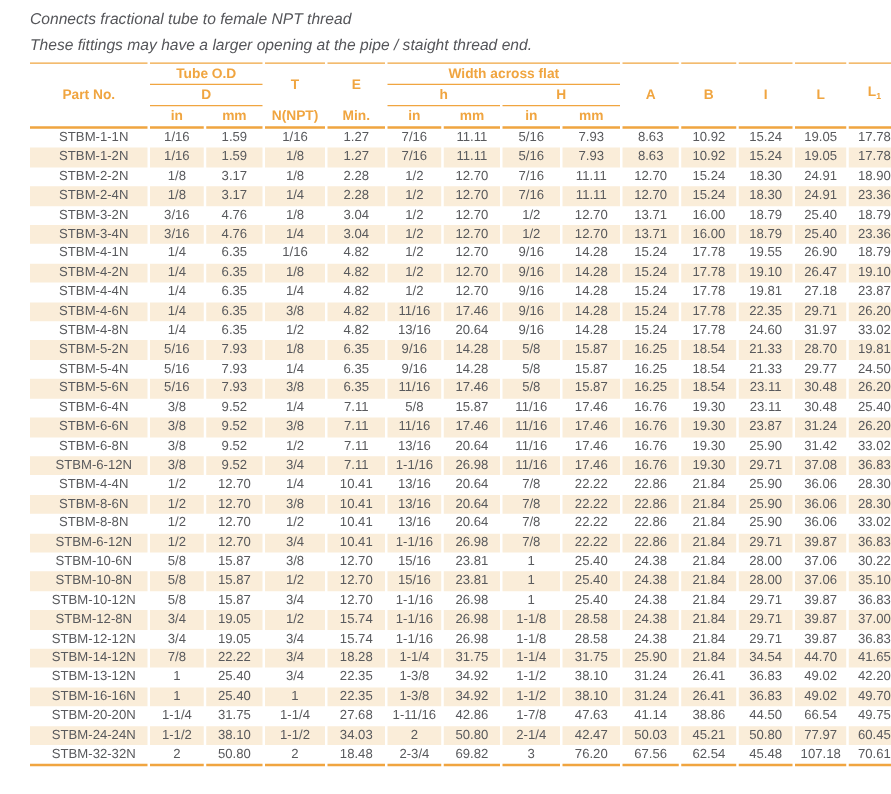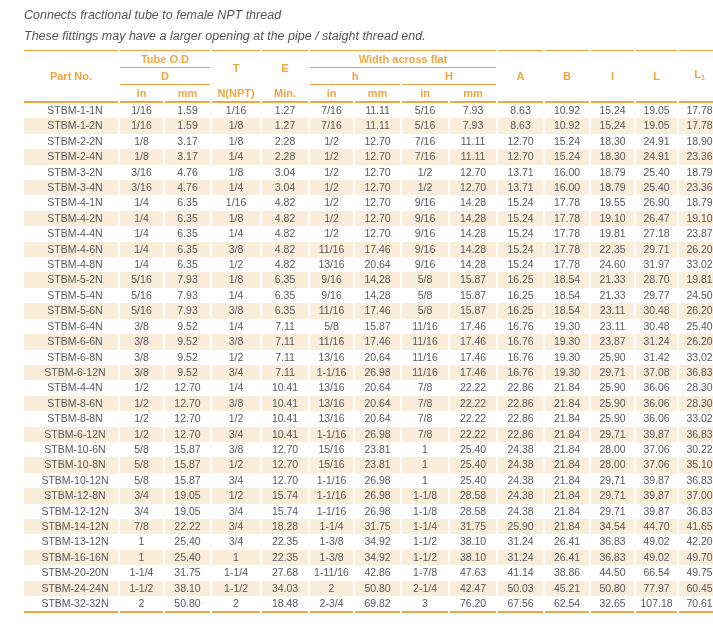--- a/index.html
+++ b/index.html
@@ -635,20 +635,20 @@
           <td>2</td>
           <td>50.80</td>
           <td>2</td>
           <td>18.48</td>
           <td>2-3/4</td>
           <td>69.82</td>
           <td>3</td>
           <td>76.20</td>
           <td>67.56</td>
           <td>62.54</td>
-          <td>32.65</td>
+          <td>45.48</td>
           <td>107.18</td>
           <td>70.61</td>
         </tr>
       </tbody>
   </table>
 
 </div>
 
 </body></html>

